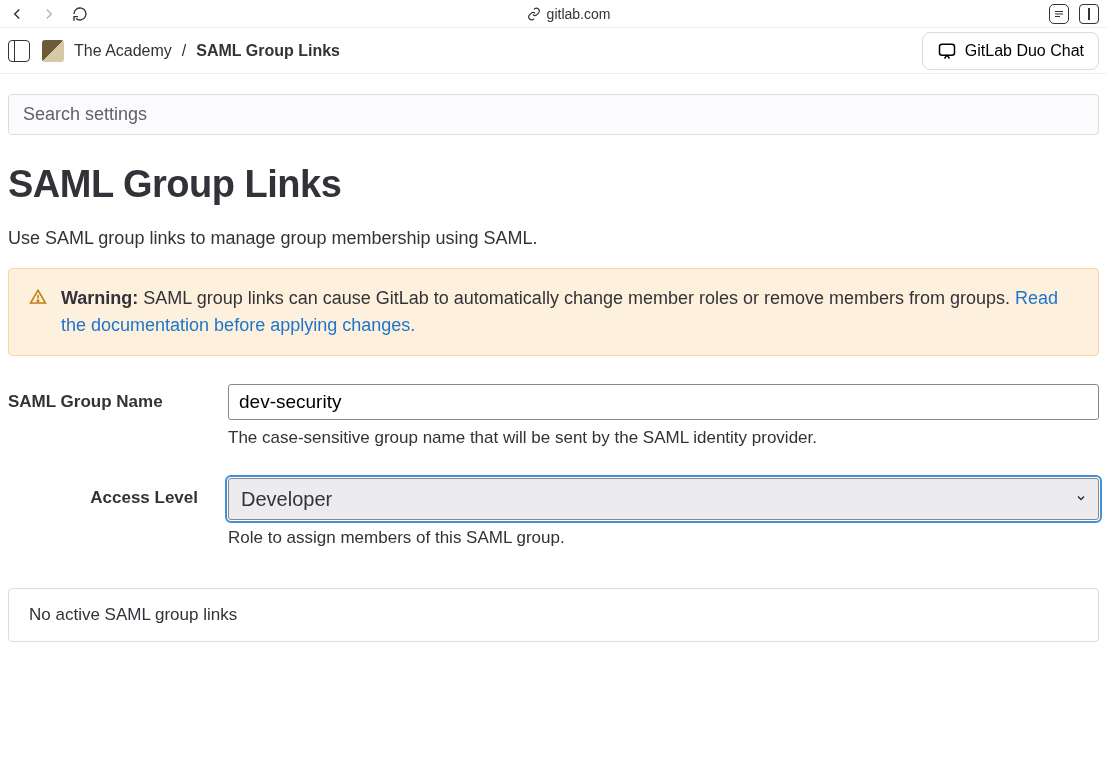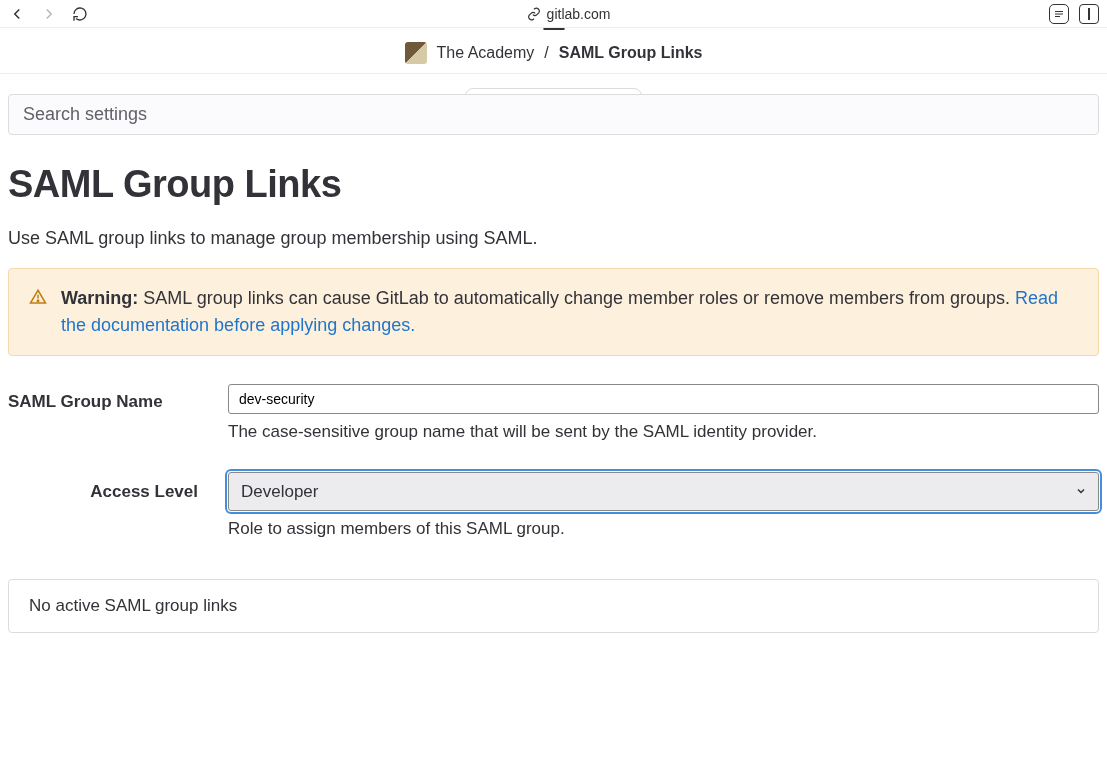--- a/index.html
+++ b/index.html
@@ -40,21 +40,20 @@
   .tool-box.panels::before { content:""; display:block; width:1.5px; height:12px; background:#333; }
 
   
   .app-bar {
     height: 46px;
     display:flex;
     align-items:center;
     padding: 0 8px;
     border-bottom: 1px solid #ececef;
     gap: 12px;
-    flex-direction: column;
   }
   .sidebar-toggle {
     width:22px; height:22px; border:1.7px solid #333; border-radius:4px;
     display:flex; align-items:center;
   }
   .sidebar-toggle::before {
     content:""; display:block; width:5px; height:100%; border-right:1.7px solid #333;
   }
   .breadcrumb { display:flex; align-items:center; gap:10px; font-size:16px; }
   .avatar { width:22px;height:22px;border-radius:3px;background:linear-gradient(135deg,#6e5a3a 0 50%,#d6c9a5 50% 100%); }
@@ -119,41 +118,41 @@
   .form-label {
     width: 190px; min-width:190px; text-align:left; font-weight:700; font-size:17px;
     padding-top:8px;
   }
   .form-field { flex:1; }
   .text-input {
     width:100%;
     border:1px solid #89888d;
     border-radius:3px;
     padding: 6px 10px;
-    font-size:14px;
+    font-size:19px;
     background:#fff;
   }
   .help-text { color:#333238; font-size:17px; margin-top:8px; }
 
   .form-row.access .form-label { text-align:right; padding-top:10px; }
 
   .select-wrap {
     position:relative;
   }
   select.role-select {
     width:100%;
     appearance:none;
     -webkit-appearance:none;
     border:1px solid #89888d;
     outline:2px solid #428fdc;
     outline-offset:1px;
     border-radius:3px;
     background:#ececef;
     padding: 9px 12px;
-    font-size:17px;
+    font-size:20px;
     color:#333238;
   }
   .select-caret {
     position:absolute; right:12px; top:50%; transform:translateY(-50%);
     pointer-events:none; color:#333;
   }
   .select-caret svg { width:12px;height:12px; }
 
   
   .save-row {

